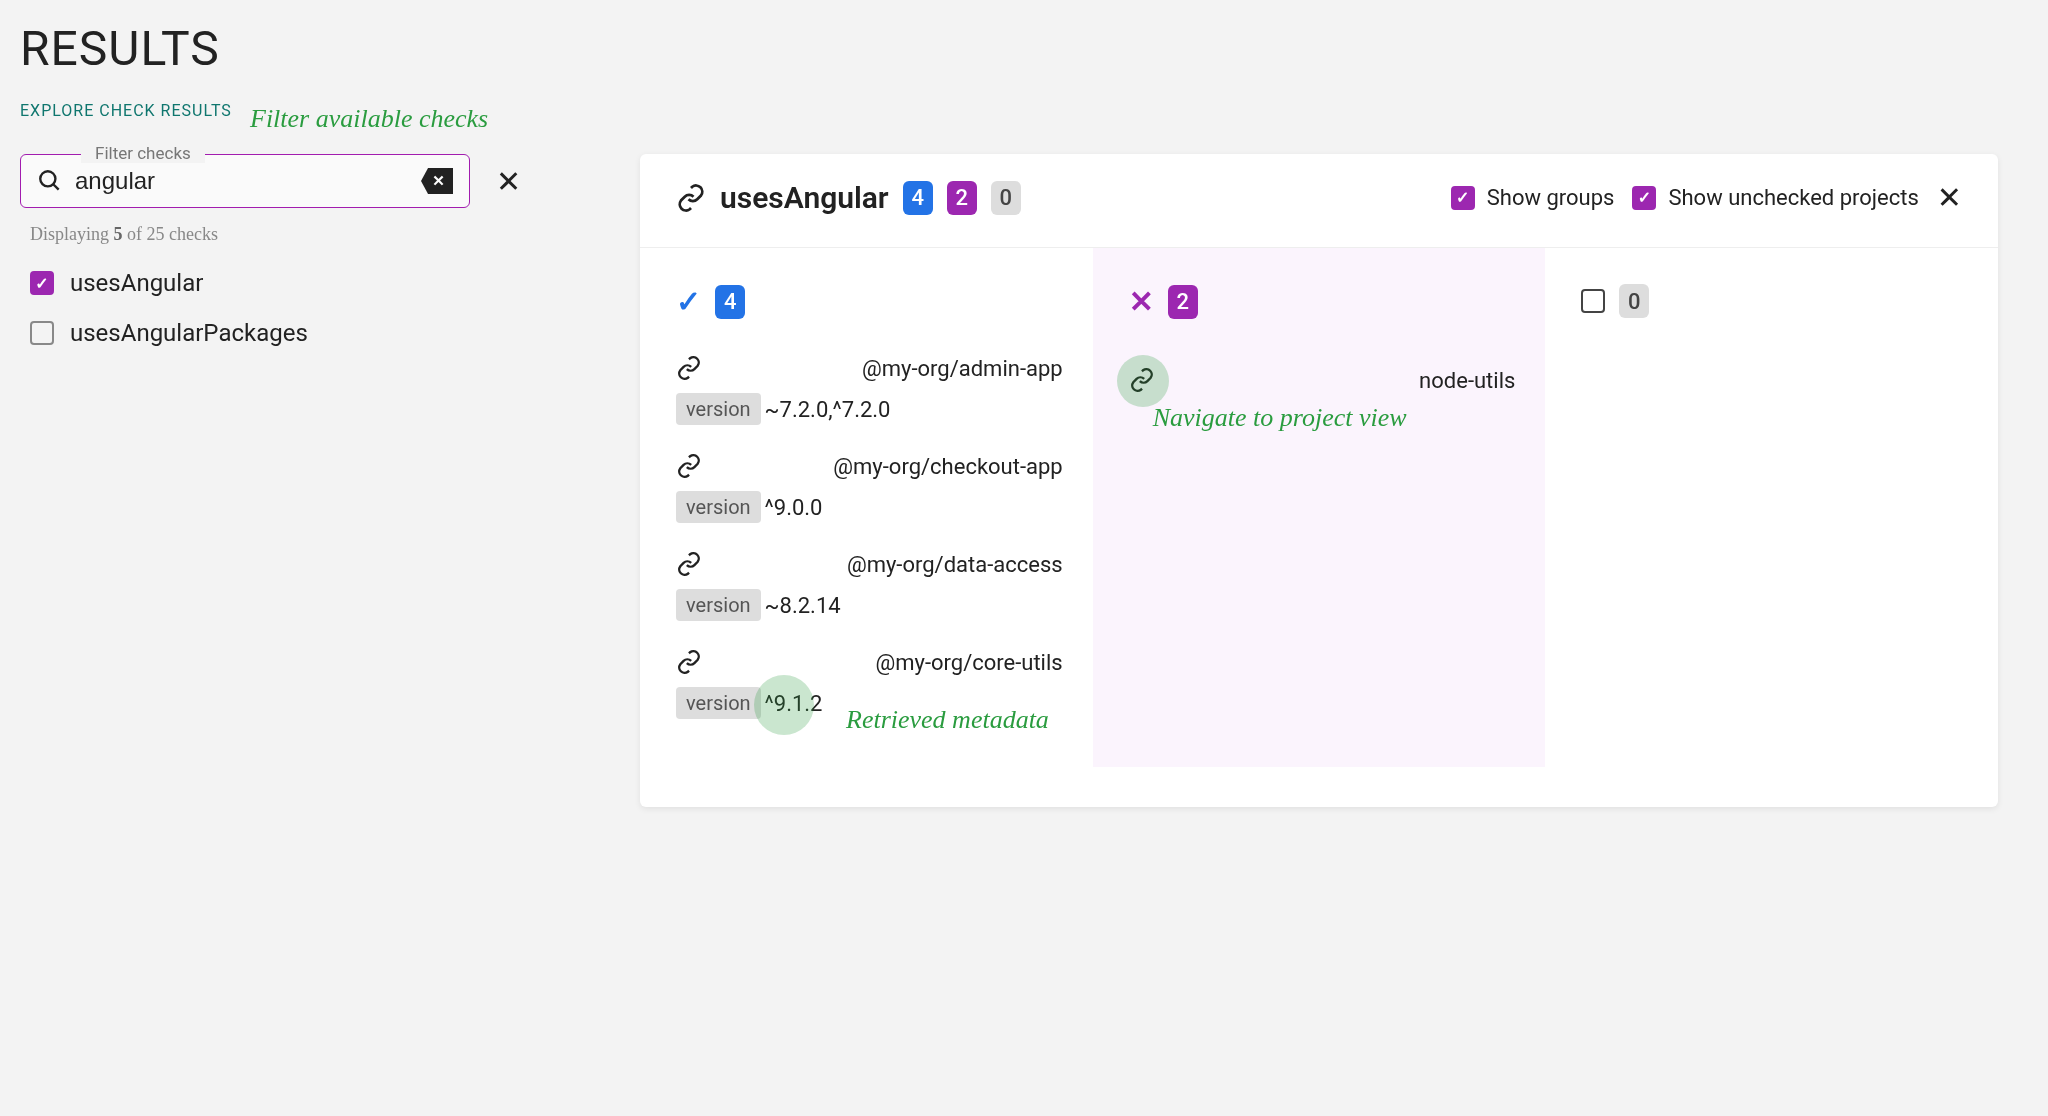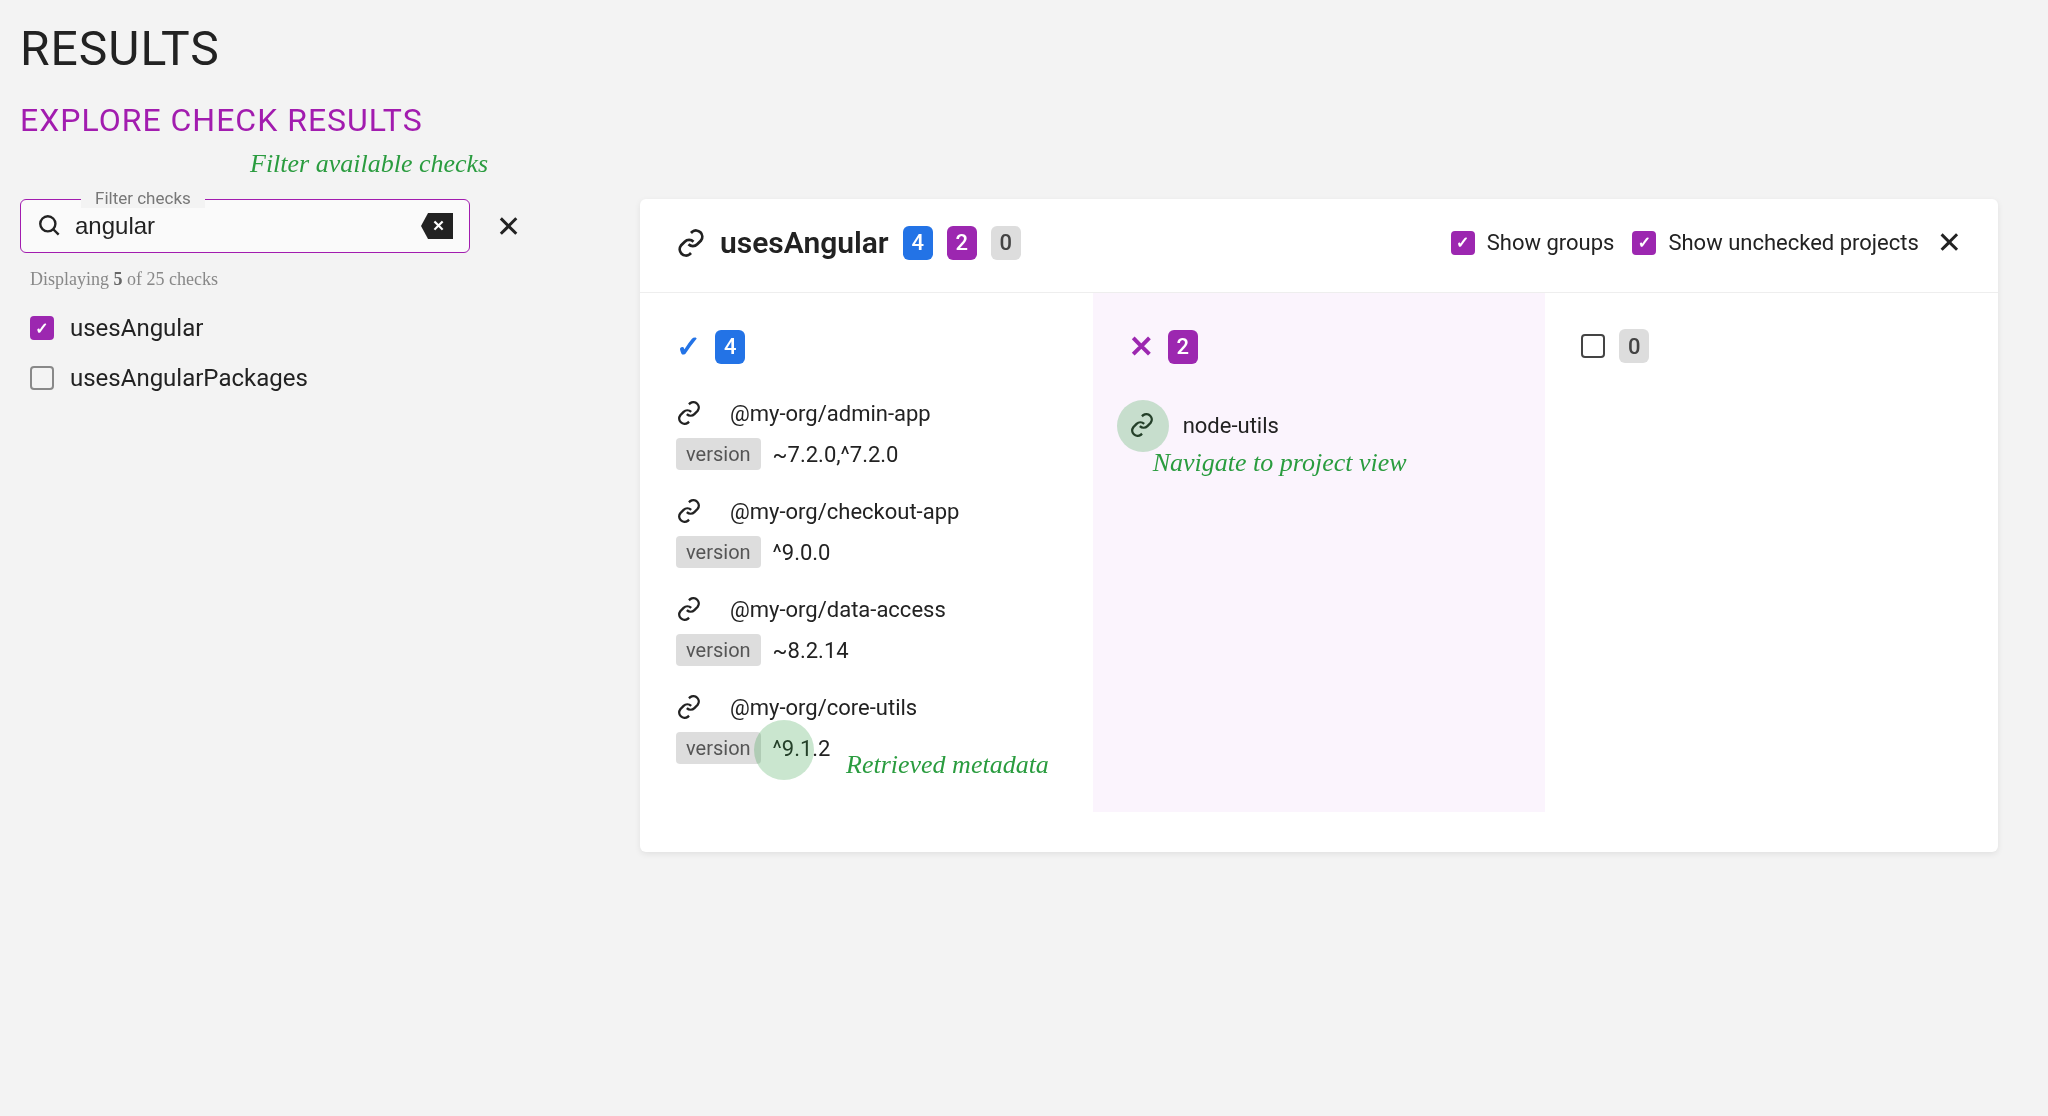--- a/index.html
+++ b/index.html
@@ -6,21 +6,21 @@
 body {
   font-family: -apple-system, BlinkMacSystemFont, "Segoe UI", Roboto, sans-serif;
   background: #f3f3f3;
   color: #222;
   width: 2048px;
   height: 1116px;
   overflow: hidden;
 }
 .container { padding: 20px 20px; position: relative; }
 .page-title { font-size: 48px; font-weight: 400; letter-spacing: 1px; color: #222; margin-bottom: 24px; }
-.page-subtitle { font-size: 32px; color: #a21caf; letter-spacing: 1px; font-weight: 400; margin-bottom: 60px; }
+.page-subtitle { font-size: 16px; color: #0f766e; letter-spacing: 1px; font-weight: 400; margin-bottom: 34px; }
 
 .layout { display: flex; gap: 60px; }
 .sidebar { width: 560px; position: relative; }
 .main { flex: 1; }
 
 .annotation {
   font-family: "Comic Sans MS", "Segoe Script", cursive;
   font-style: italic;
   color: #2a9c3f;
   font-size: 26px;
@@ -108,23 +108,23 @@
 
 .columns { display: flex; gap: 0; border-top: 1px solid #eee; margin: 0 -36px; padding-top: 0; }
 .col { flex: 1; padding: 36px 30px 20px 36px; position: relative; }
 .col.fail { background: #fbf4fd; }
 .col-header { display: flex; align-items: center; gap: 14px; margin-bottom: 36px; }
 .col-icon { font-size: 30px; font-weight: bold; }
 .col-icon.check { color: #2373e6; }
 .col-icon.cross { color: #9c27b0; }
 
 .project { margin-bottom: 28px; }
-.project-row { display: flex; align-items: center; gap: 28px; font-size: 22px; margin-bottom: 12px; }
+.project-row { display: flex; align-items: center; gap: 28px; font-size: 22px; margin-bottom: 12px; justify-content: space-between; }
 .project-row .link-icon svg { width: 26px; height: 26px; }
-.meta-row { display: flex; align-items: center; gap: 12px; }
+.meta-row { display: flex; align-items: center; gap: 4px; }
 .meta-label {
   background: #ddd; color: #555; border-radius: 4px;
   padding: 4px 10px; font-size: 20px;
 }
 .meta-value { font-size: 22px; }
 
 .highlight-circle {
   position: absolute;
   border-radius: 50%;
   background: rgba(42,156,63,0.25);

